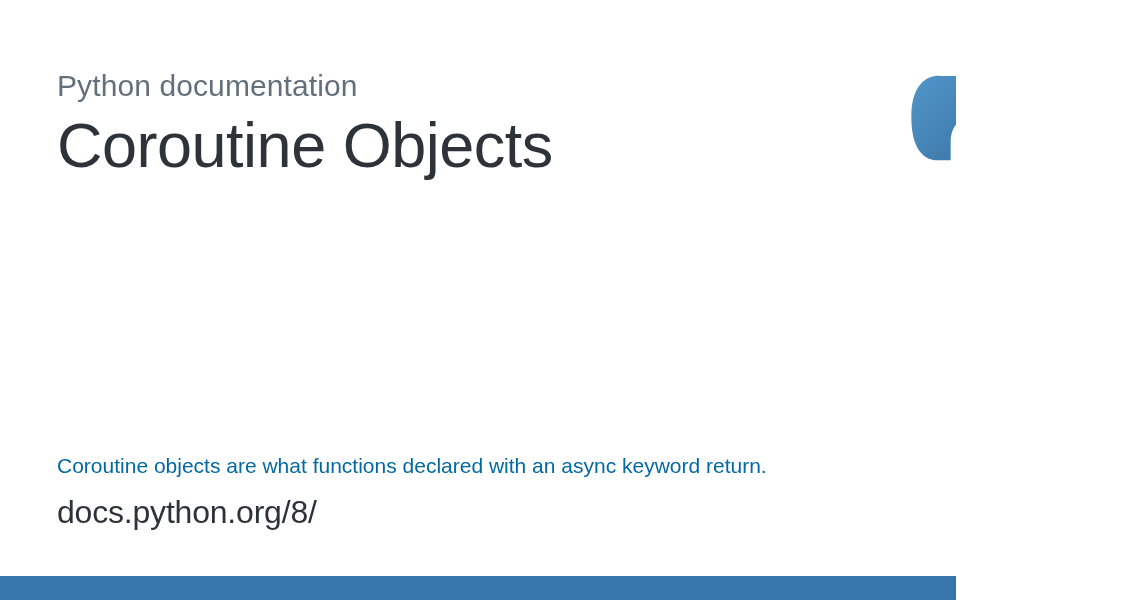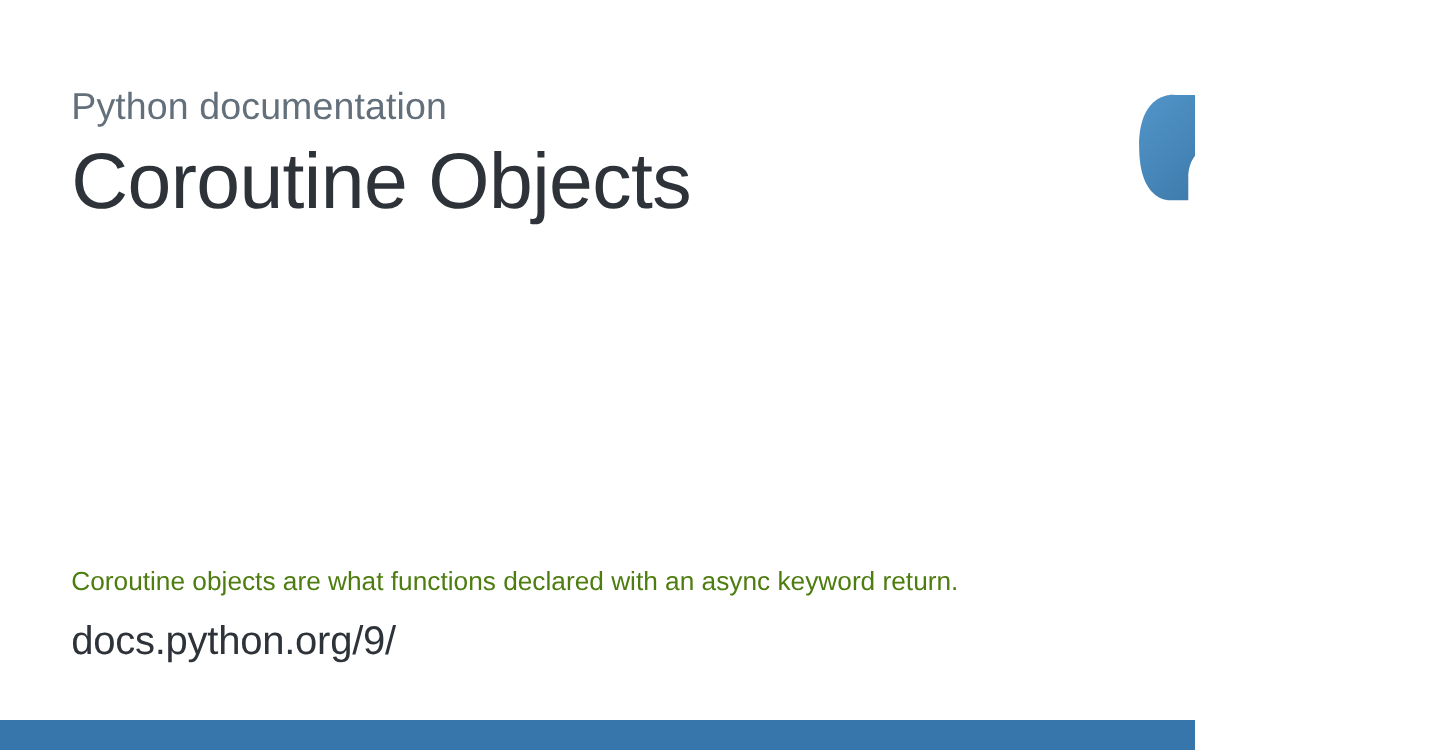--- a/index.html
+++ b/index.html
@@ -49,21 +49,21 @@
   #footer-block {
     position: absolute;
     left: 57px;
     top: 452px;
     width: 860px;
   }
   #description {
     font-size: 21px;
     line-height: 28px;
     font-weight: 400;
-    color: #4d7c0f;
+    color: #0369a1;
     white-space: nowrap;
   }
   #site-url {
     margin-top: 12px;
     font-size: 32px;
     line-height: 40px;
     font-weight: 400;
     color: #2e333a;
     letter-spacing: -0.2px;
     white-space: nowrap;
@@ -127,21 +127,21 @@
                C35.39,10.61,37.54,8.46,40.2,8.46z"></path>
       <path fill="url(#pyYellow)" d="M55.7,112.27c28.02,0,26.27-12.15,26.27-12.15l-0.03-12.59H55.23v-3.78h37.32c0,0,17.91,2.03,17.91-26.25
                c0-28.28-15.63-27.28-15.63-27.28h-9.33v12.11c0,0,0.5,15.63-15.38,15.63h-26.5c0,0-14.88-0.24-14.88,14.38v24.19
                C28.74,96.53,26.48,112.27,55.7,112.27z M70.42,103.81c-2.66,0-4.81-2.15-4.81-4.81c0-2.66,2.15-4.81,4.81-4.81
                c2.66,0,4.81,2.15,4.81,4.81C75.23,101.66,73.08,103.81,70.42,103.81z"></path>
     </svg>
   </div>
 
   <div id="footer-block">
     <div id="description">Coroutine objects are what functions declared with an async keyword return.</div>
-    <div id="site-url">docs.python.org/9/</div>
+    <div id="site-url">docs.python.org/8/</div>
   </div>
 
   <div id="horus-logo">
     <svg viewBox="0 0 136 84" xmlns="http://www.w3.org/2000/svg" aria-hidden="true">
       <g fill="#8e9bbb">
 
         <path d="M10,33 C26,13 52,4 76,7 C96,9 112,16 126,28 L122,33 C108,23 93,17 75,15 C53,12 30,20 16,36 Z"></path>
 
         <path d="M18,43 C32,27 52,19 71,21 C88,23 101,31 110,43 C100,55 84,62 68,61 C48,60 30,54 18,43 Z
                  M27,43 C38,52 52,56 67,56 C80,56 93,51 101,43 C92,33 80,27 69,26 C53,24 38,31 27,43 Z"></path>

